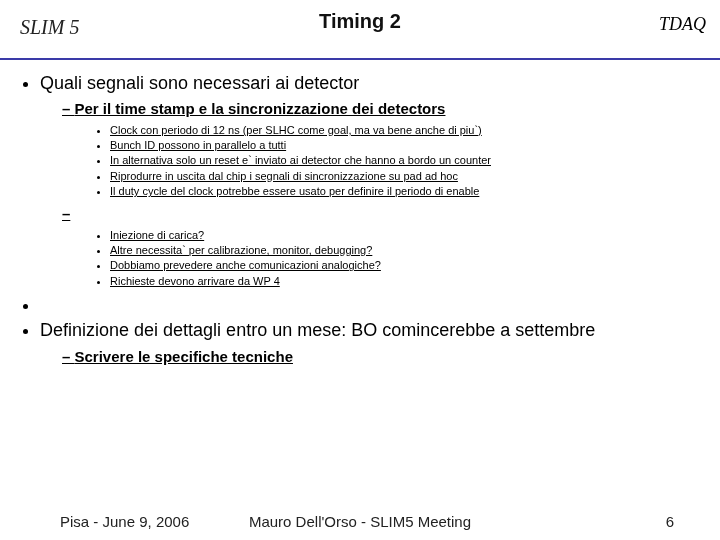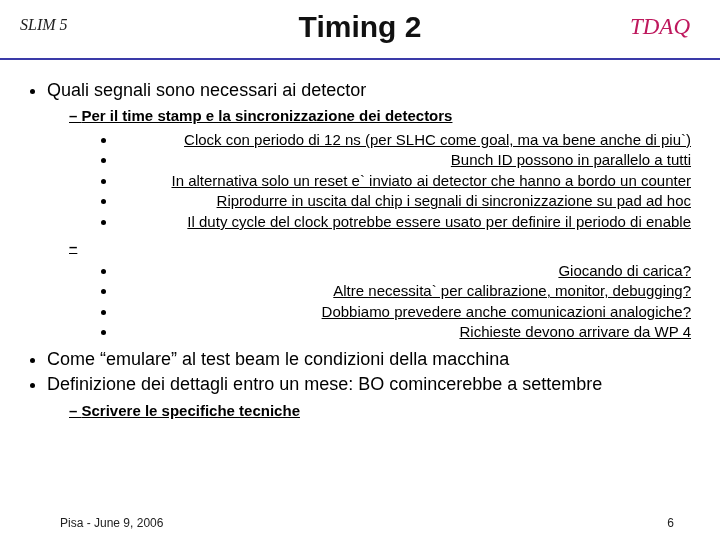--- a/index.html
+++ b/index.html
@@ -22,50 +22,50 @@
     position: relative;
     height: 58px;
     border-bottom: 2px solid #3a3aa8;
   }
   .header-left {
     position: absolute;
     left: 20px;
     top: 16px;
     font-family: "Comic Sans MS", "Comic Sans", cursive;
     font-style: italic;
-    font-size: 16px;
+    font-size: 20px;
     color: #222;
   }
   .header-center {
     position: absolute;
     left: 0;
     right: 0;
     top: 10px;
     text-align: center;
     font-weight: bold;
-    font-size: 30px;
+    font-size: 20px;
     color: #111;
   }
   .header-right {
     position: absolute;
-    right: 30px;
+    right: 14px;
     top: 14px;
     font-family: "Comic Sans MS", "Comic Sans", cursive;
     font-style: italic;
-    font-size: 23px;
-    color: #be185d;
+    font-size: 18px;
+    color: #000000;
   }
   .content {
     padding: 12px 22px 0 22px;
     font-size: 13.5px;
     line-height: 1.3;
   }
   ul.top {
     list-style: disc;
-    margin: 7px;
+    margin: 0;
     padding-left: 18px;
   }
   ul.top > li {
     font-size: 18px;
     margin-bottom: 2px;
   }
   ul.dash {
     list-style: none;
     margin: 4px 0 4px 0;
     padding-left: 22px;
@@ -78,32 +78,31 @@
   }
   ul.dash > li::before {
     content: "–  ";
   }
   ul.dot {
     list-style: disc;
     margin: 4px 0 6px 0;
     padding-left: 48px;
   }
   ul.dot > li {
-    font-size: 15px;
+    font-size: 11px;
     font-weight: normal;
     margin-bottom: 1px;
-    text-align: right;
   }
   .footer {
     position: absolute;
     bottom: 10px;
     left: 0;
     right: 0;
     height: 20px;
-    font-size: 12px;
+    font-size: 15px;
     color: #222;
   }
   .footer-left {
     position: absolute;
     left: 60px;
     bottom: 0;
   }
   .footer-center {
     position: absolute;
     left: 0;
@@ -138,38 +137,38 @@
             <ul class="dot">
               <li><span>Clock con periodo di 12 ns (per SLHC come goal, ma va bene anche di piu`)</span></li>
               <li><span>Bunch ID possono in parallelo a tutti</span></li>
               <li><span>In alternativa solo un reset e` inviato ai detector che hanno a bordo un counter</span></li>
               <li><span>Riprodurre in uscita dal chip i segnali di sincronizzazione su pad ad hoc</span></li>
               <li><span>Il duty cycle del clock potrebbe essere usato per definire il periodo di enable</span></li>
             </ul>
           </li>
           <li>
             <ul class="dot">
-              <li><span>Giocando di carica?</span></li>
+              <li><span>Iniezione di carica?</span></li>
               <li><span>Altre necessita` per calibrazione, monitor, debugging?</span></li>
               <li><span>Dobbiamo prevedere anche comunicazioni analogiche?</span></li>
               <li><span>Richieste devono arrivare da WP 4</span></li>
             </ul>
           </li>
         </ul>
       </li>
       <li>
-        <span>Come “emulare” al test beam le condizioni della macchina</span>
       </li>
       <li>
         <span>Definizione dei dettagli entro un mese: BO comincerebbe a settembre</span>
         <ul class="dash">
           <li><span>Scrivere le specifiche tecniche</span></li>
         </ul>
       </li>
     </ul>
   </div>
 
   <div class="footer">
     <div class="footer-left">Pisa - June 9, 2006</div>
+    <div class="footer-center">Mauro Dell'Orso - SLIM5 Meeting</div>
     <div class="footer-right">6</div>
   </div>
 
 </div>
 
 </body></html>

